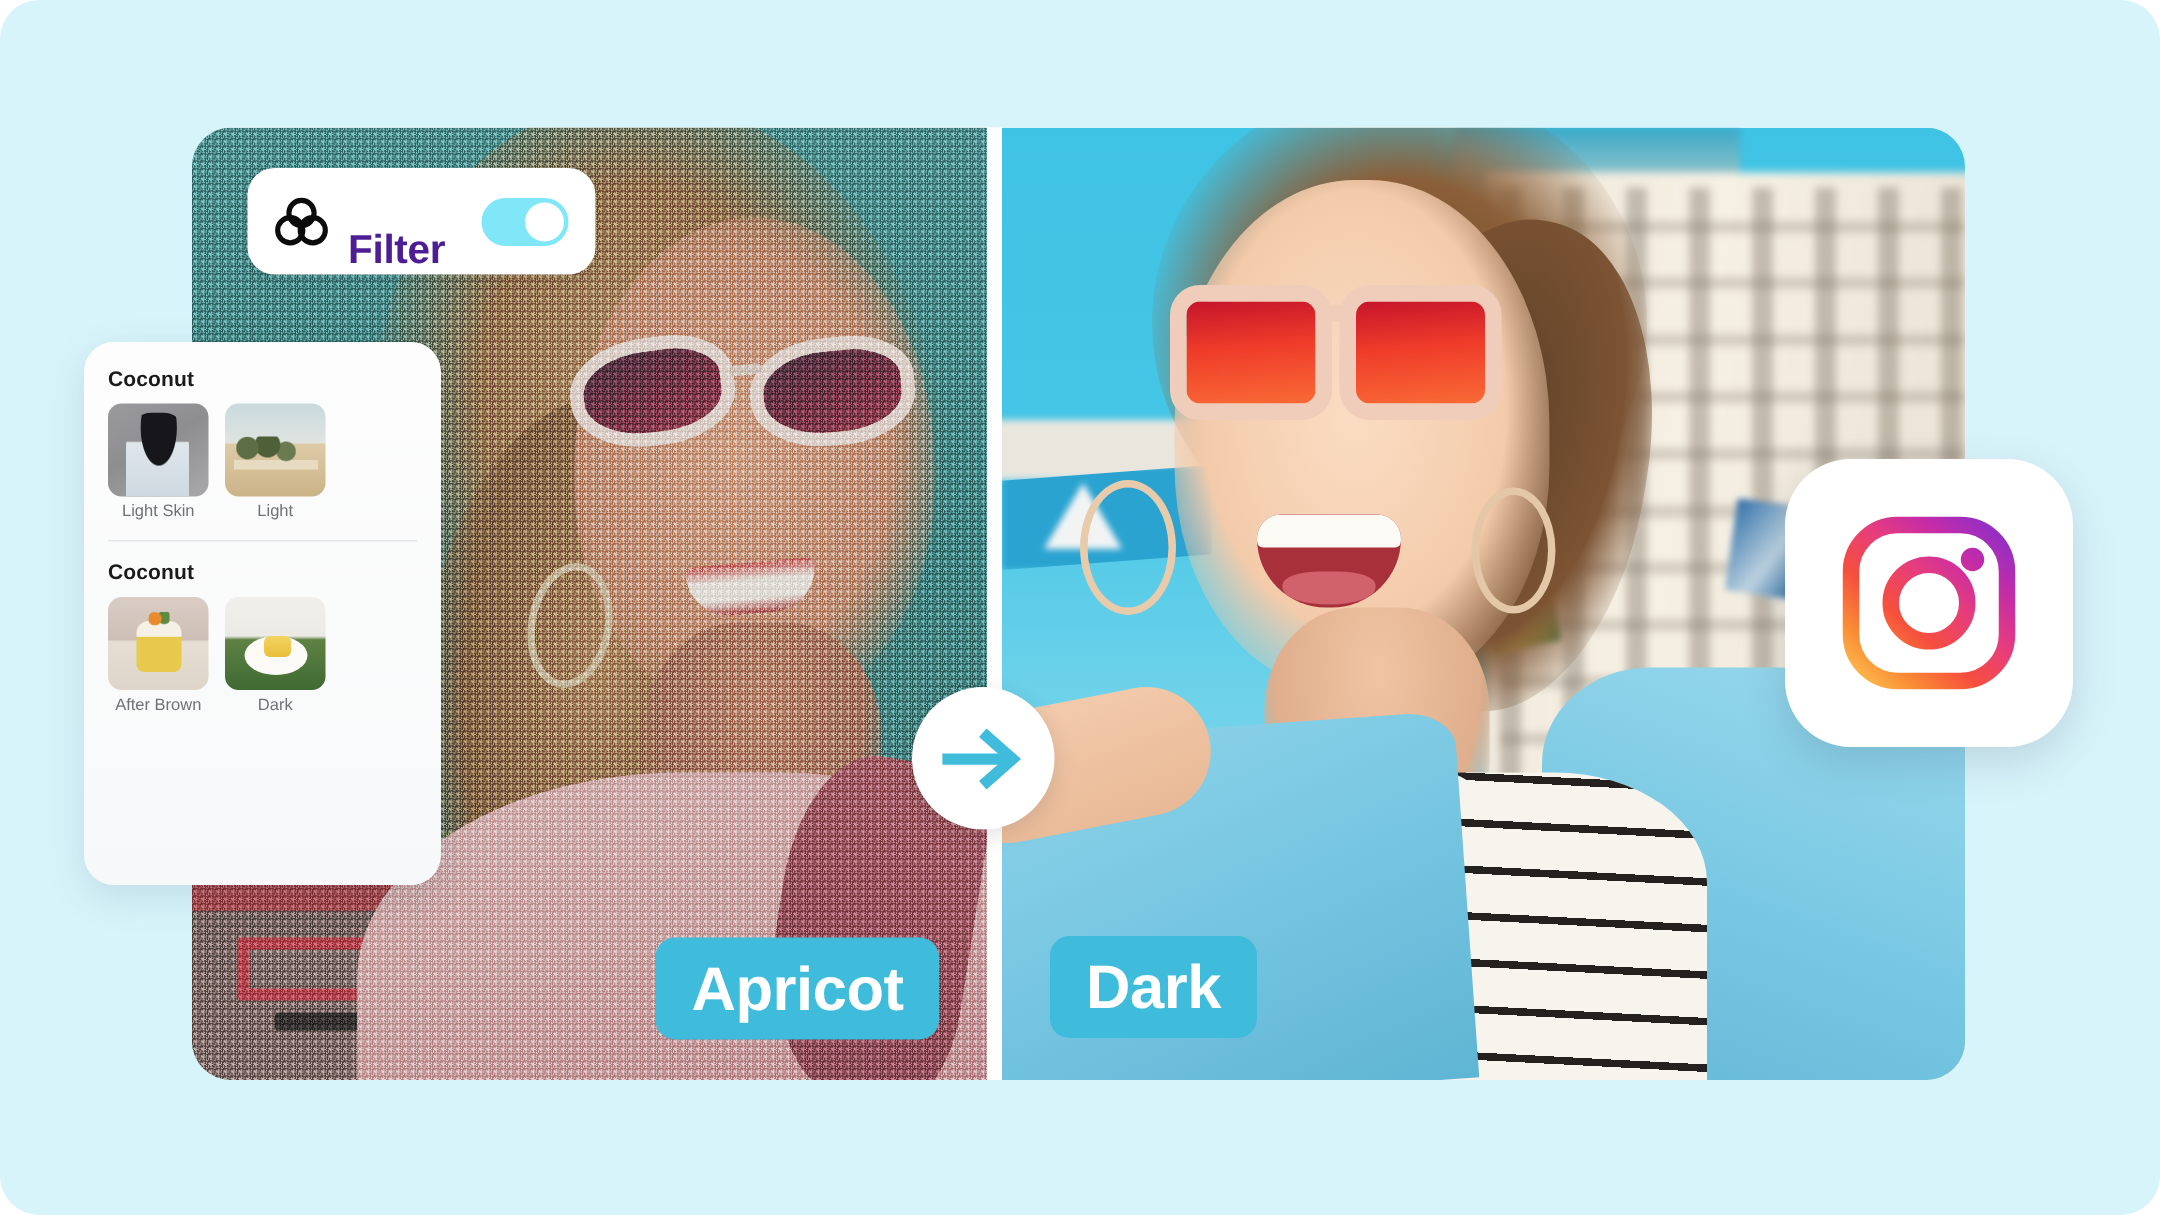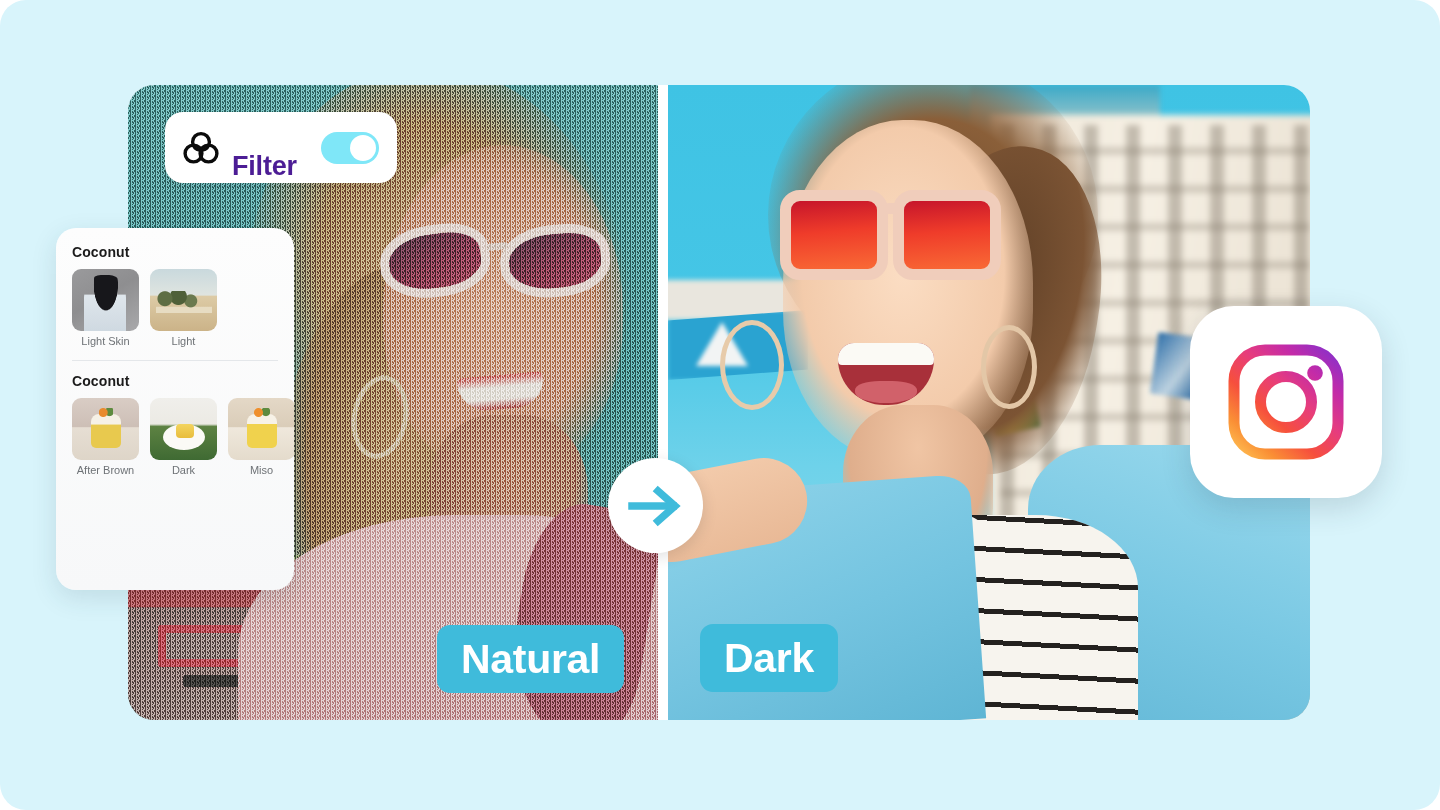--- a/index.html
+++ b/index.html
@@ -547,38 +547,34 @@
       <div class="group-title">Coconut</div>
       <div class="preset-grid">
         <div class="preset">
           <div class="thumb t-darkbrown"></div>
           <div class="cap">After Brown</div>
         </div>
         <div class="preset">
           <div class="thumb t-snack"></div>
           <div class="cap">Dark</div>
         </div>
-        <div class="preset">
-          <div class="thumb t-miso"></div>
-          <div class="cap">Miso</div>
-        </div>
       </div>
     </div>
   </div>
 
   <div id="arrow-circle">
     <span style="display:flex;">
       <svg width="56" height="48" viewBox="0 0 56 48" fill="none">
         <path d="M4 24 H45" stroke="#3fbbdb" stroke-width="7.5" stroke-linecap="square"></path>
         <path d="M30 9 L47 24 L30 39" stroke="#3fbbdb" stroke-width="7.5" stroke-linecap="square" stroke-linejoin="miter" fill="none"></path>
       </svg>
     </span>
   </div>
 
-  <div class="cmp-badge" id="badge-before">Natural</div>
+  <div class="cmp-badge" id="badge-before">Apricot</div>
   <div class="cmp-badge" id="badge-after">Dark</div>
 
   <div id="instagram-badge">
     <span style="display:flex;">
       <svg width="128" height="128" viewBox="0 0 128 128" fill="none">
         <defs>
           <linearGradient id="igGrad" x1="14" y1="120" x2="110" y2="12" gradientUnits="userSpaceOnUse">
             <stop offset="0" stop-color="#FFC656"></stop>
             <stop offset="0.18" stop-color="#FA8F35"></stop>
             <stop offset="0.38" stop-color="#F64F3D"></stop>

